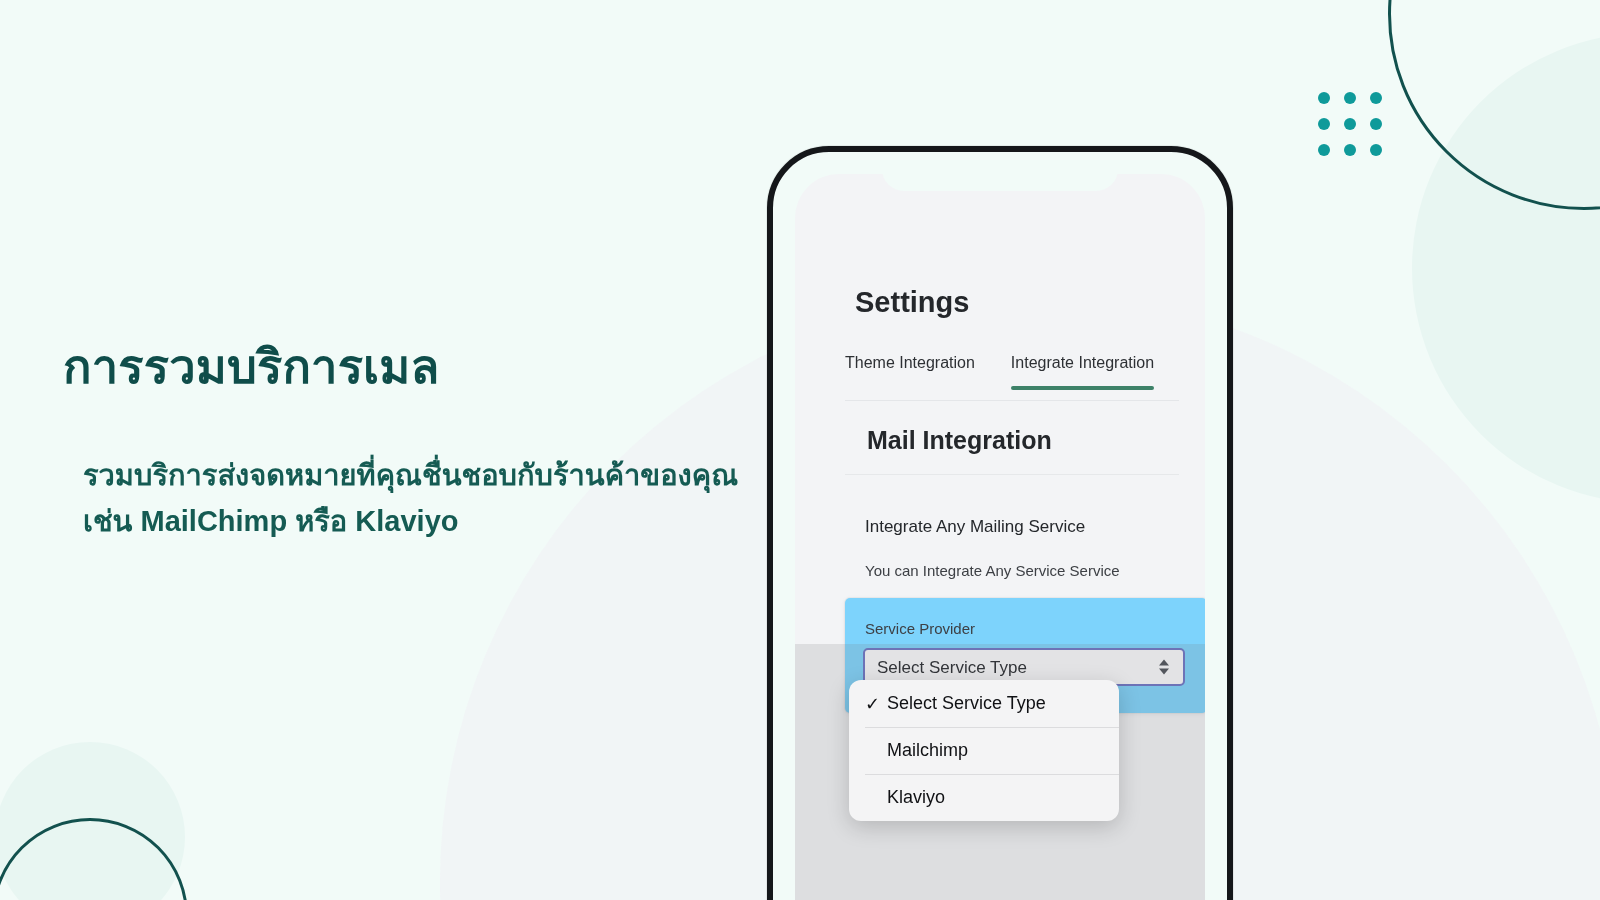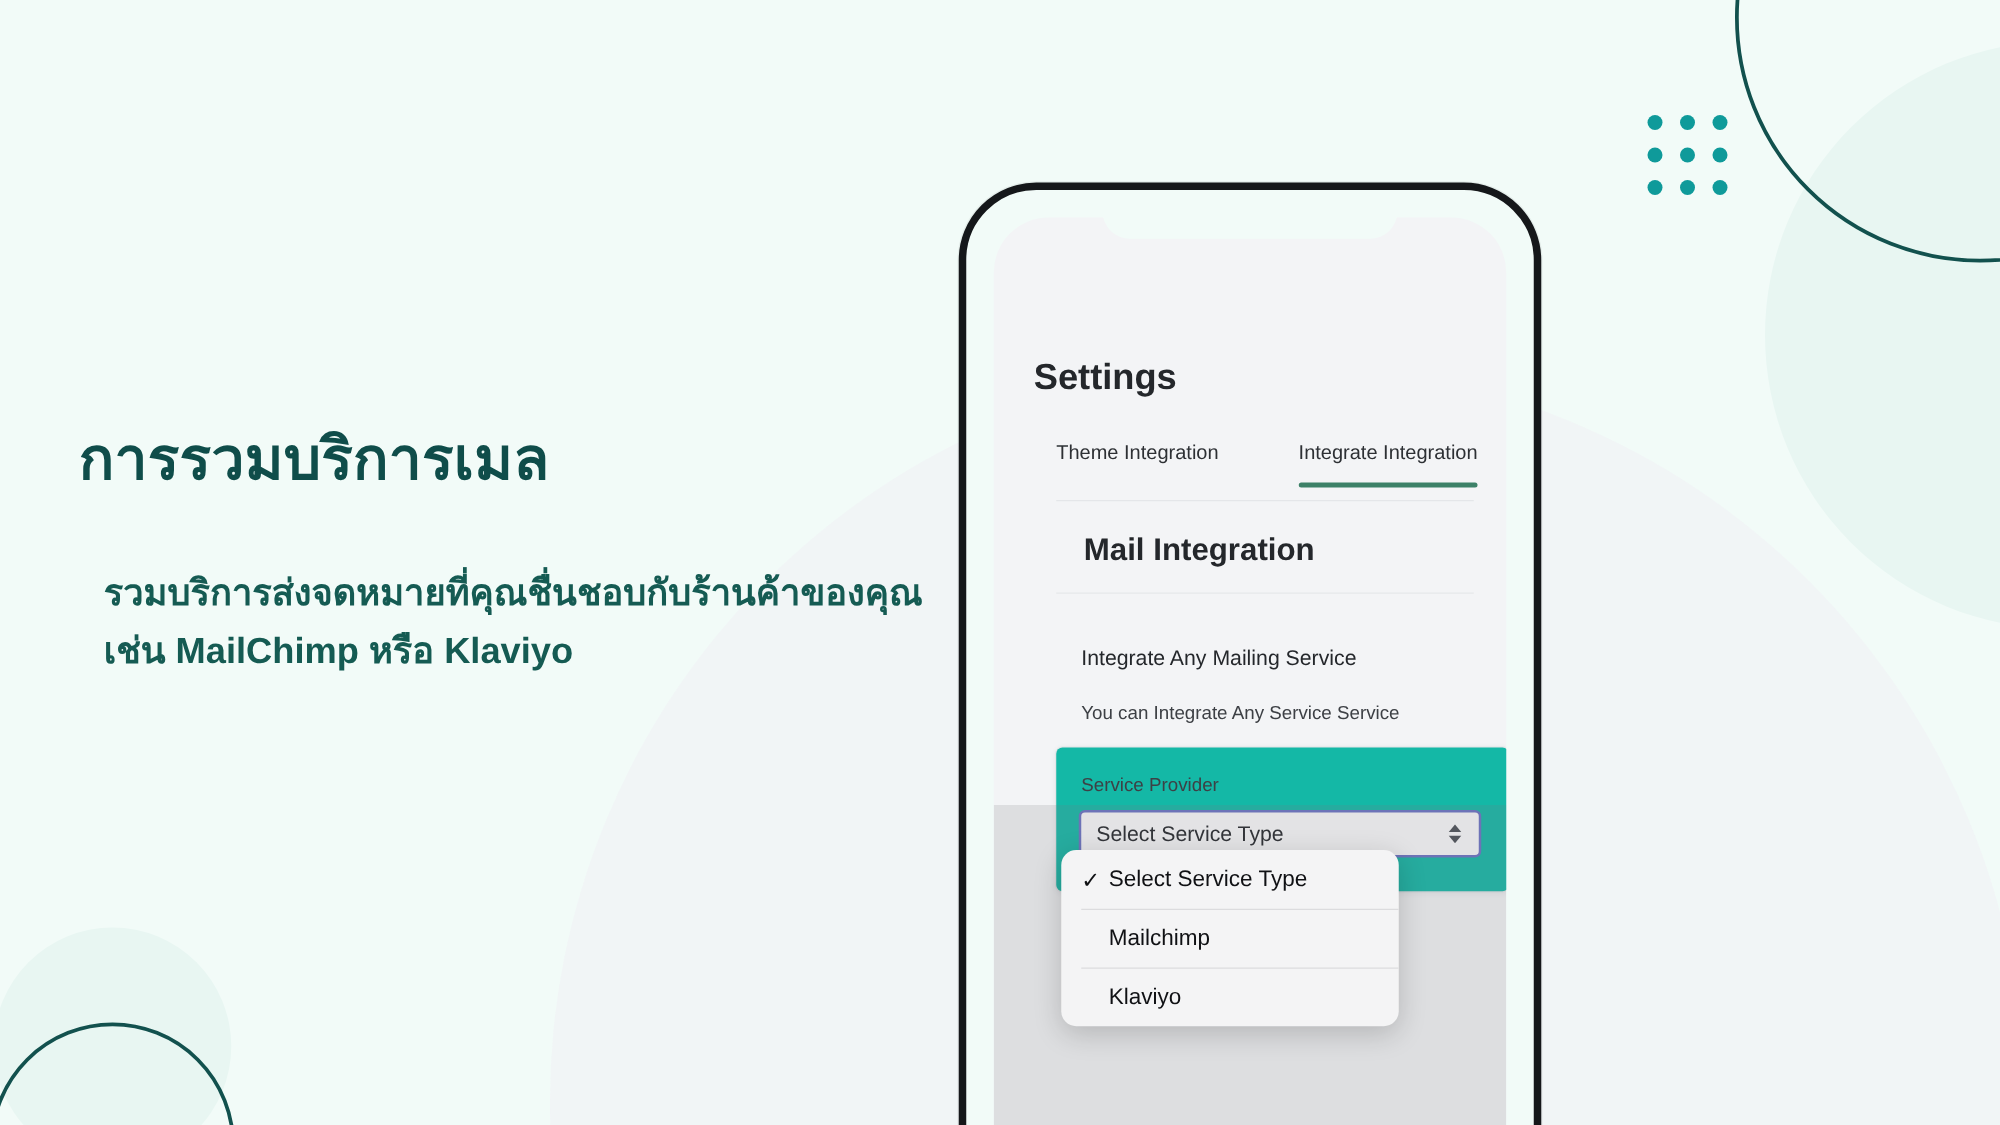--- a/index.html
+++ b/index.html
@@ -114,31 +114,31 @@
     width:236px; height:40px;
     background:#f2fbf8;
     border-radius:0 0 22px 22px;
   }
 
   
   .screen-inner{ position:absolute; inset:0; }
 
   .settings-title{
     position:absolute;
-    left:32px; top:112px;
+    left:60px; top:112px;
     font-size:29px; font-weight:bold;
     color:#24272b;
   }
 
   .tabs{
     position:absolute;
     left:50px; top:180px;
     right:12px;
     display:flex;
-    gap:64px;
+    gap:36px;
     align-items:flex-end;
   }
   .tab{
     font-size:16px;
     color:#2d3034;
     padding-bottom:18px;
     position:relative;
     white-space:nowrap;
   }
   .tab.active::after{
@@ -177,21 +177,21 @@
     position:absolute;
     left:70px; top:388px;
     font-size:15px;
     color:#3d4045;
   }
 
   .field-card{
     position:absolute;
     left:50px; top:424px;
     width:362px; height:115px;
-    background:#14b8a6;
+    background:#7dd3fc;
     border-radius:5px;
     box-shadow:0 1px 5px rgba(20,25,40,.07), 0 0 0 1px rgba(20,25,40,.035);
     text-decoration:underline;
   }
   .field-label{
     position:absolute;
     left:20px; top:22px;
     font-size:15px; color:#3d4045;
   }
   .select-box{

